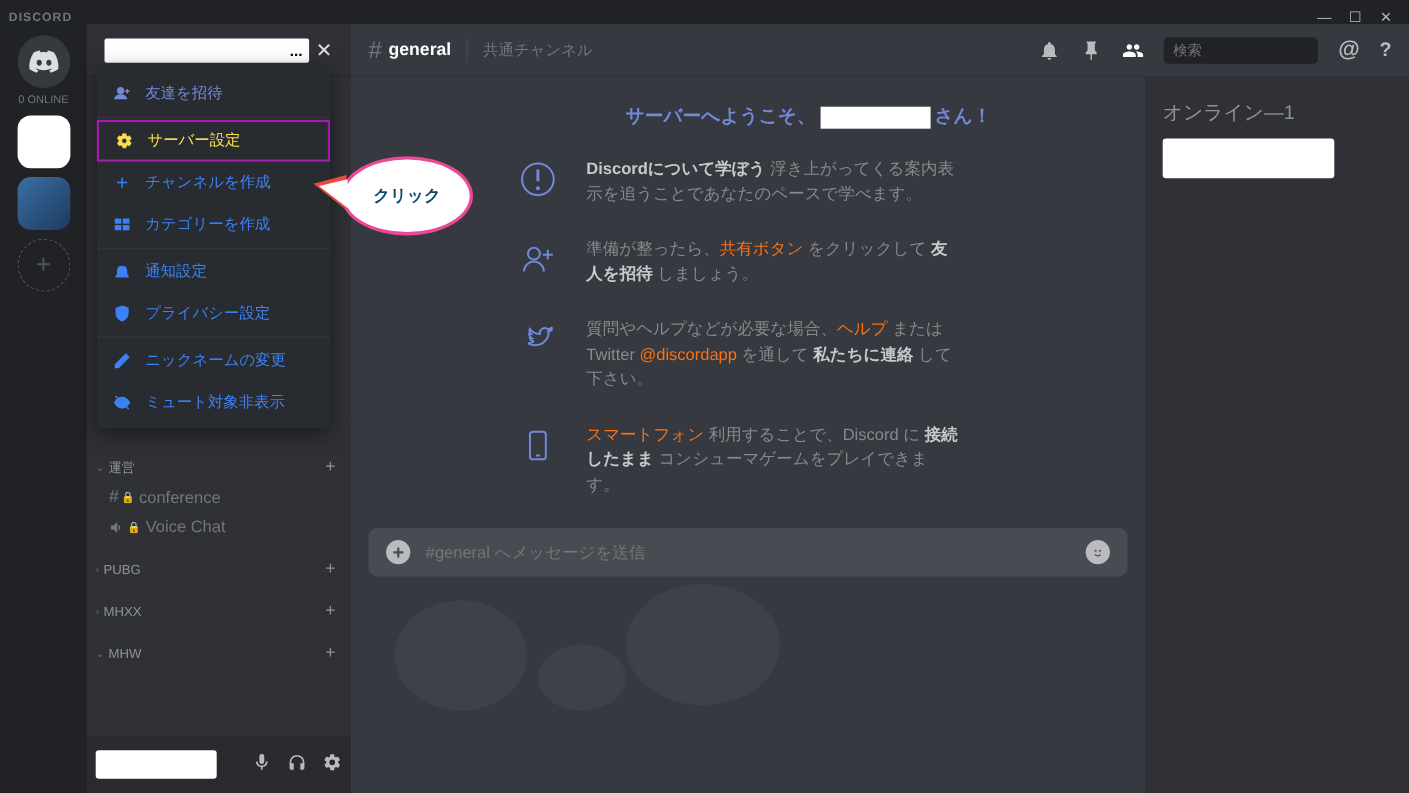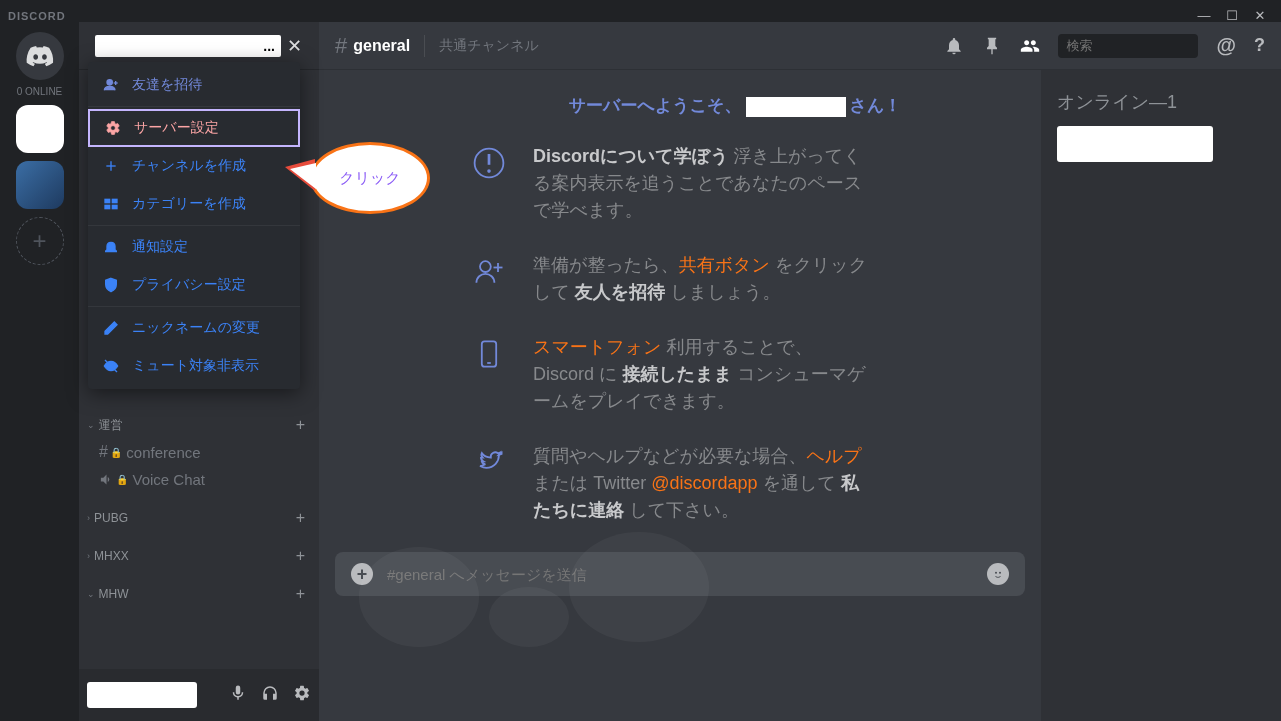--- a/index.html
+++ b/index.html
@@ -22,27 +22,27 @@
 
 .sidebar { width: 240px; background: #2f3136; display: flex; flex-direction: column; position: relative; }
 .server-header { height: 48px; padding: 0 16px; display: flex; align-items: center; border-bottom: 1px solid rgba(0,0,0,0.2); cursor: pointer; position: relative; }
 .server-name-box { background: #fff; width: 186px; height: 22px; border-radius: 2px; display: flex; align-items: center; justify-content: flex-end; padding-right: 6px; }
 .server-name-dots { color: #000; font-size: 14px; font-weight: 700; }
 .server-close { color: #dcddde; margin-left: 6px; font-size: 18px; }
 
 .dropdown-menu { position: absolute; top: 62px; left: 88px; width: 212px; background: #282b30; border-radius: 4px; box-shadow: 0 4px 20px rgba(0,0,0,0.5); z-index: 100; padding: 4px 0; }
 .menu-item { height: 38px; display: flex; align-items: center; padding: 0 14px; cursor: pointer; color: #3b82f6; font-size: 14px; }
 .menu-item.invite { color: #7289da; }
-.menu-item.highlighted { border: 2px solid #c4b5fd; color: #fca5a5; }
+.menu-item.highlighted { border: 2px solid #a21caf; color: #fde047; }
 .menu-icon { width: 18px; height: 18px; margin-right: 12px; display: flex; align-items: center; justify-content: center; flex-shrink: 0; }
 .menu-icon svg { width: 16px; height: 16px; fill: currentColor; stroke: currentColor; }
 .menu-divider { height: 1px; background: rgba(255,255,255,0.06); margin: 2px 0; }
 
 .callout { position: absolute; top: 142px; left: 310px; z-index: 101; }
-.callout-bubble { background: #fff; border: 3px solid #f97316; border-radius: 50%; width: 120px; height: 72px; display: flex; align-items: center; justify-content: center; color: #8b5cf6; font-size: 15px; font-weight: 400; position: relative; }
+.callout-bubble { background: #fff; border: 3px solid #ec4899; border-radius: 50%; width: 120px; height: 72px; display: flex; align-items: center; justify-content: center; color: #0c4a6e; font-size: 15px; font-weight: 700; position: relative; }
 .callout-tail { position: absolute; left: -28px; top: 14px; width: 0; height: 0; border-right: 30px solid #e74c3c; border-top: 8px solid transparent; border-bottom: 24px solid transparent; }
 .callout-tail::after { content: ''; position: absolute; left: 5px; top: -4px; width: 0; height: 0; border-right: 26px solid #fff; border-top: 6px solid transparent; border-bottom: 20px solid transparent; }
 
 .channels { flex: 1; overflow: hidden; padding-top: 330px; }
 .category { padding: 16px 8px 4px 8px; display: flex; align-items: center; cursor: pointer; }
 .category-arrow { font-size: 9px; color: #72767d; margin-right: 4px; }
 .category-name { color: #8e9297; font-size: 12px; flex: 1; }
 .category-add { color: #8e9297; font-size: 16px; cursor: pointer; margin-right: 6px; }
 .channel { padding: 5px 8px 5px 20px; display: flex; align-items: center; cursor: pointer; color: #72767d; font-size: 15px; }
 .channel-icon { margin-right: 6px; font-size: 16px; display: flex; align-items: center; }
@@ -72,21 +72,21 @@
 
 .chat-body { flex: 1; display: flex; }
 .chat-content { flex: 1; display: flex; flex-direction: column; position: relative; }
 .welcome { padding: 24px 40px 0 150px; }
 .welcome-title { text-align: center; color: #7289da; font-size: 17px; font-weight: 600; margin-bottom: 26px; }
 .welcome-title .redacted { display: inline-block; width: 100px; height: 20px; background: #fff; vertical-align: middle; margin: 0 4px; }
 .welcome-title .excl { color: #7289da; }
 .welcome-item { display: flex; gap: 24px; margin-bottom: 28px; align-items: flex-start; }
 .welcome-icon { width: 40px; height: 40px; display: flex; align-items: center; justify-content: center; flex-shrink: 0; }
 .welcome-icon svg { width: 36px; height: 36px; stroke: #7289da; fill: none; stroke-width: 2; }
-.welcome-text { color: #87898c; font-size: 18px; line-height: 1.5; max-width: 340px; }
+.welcome-text { color: #87898c; font-size: 15px; line-height: 1.5; max-width: 340px; }
 .welcome-text .bold { color: #c8c9cb; font-weight: 600; }
 .welcome-text .link { color: #f97316; }
 
 .wumpus-bg { position: absolute; bottom: 60px; left: 20px; opacity: 0.04; }
 .wumpus-bg svg { width: 380px; height: 180px; fill: #fff; }
 
 .message-input-wrap { padding: 0 16px 22px; }
 .message-input { background: #484c52; border-radius: 8px; height: 44px; display: flex; align-items: center; padding: 0 16px; }
 .message-input .plus { width: 22px; height: 22px; border-radius: 50%; background: #b9bbbe; display: flex; align-items: center; justify-content: center; color: #484c52; font-size: 18px; font-weight: 700; margin-right: 14px; cursor: pointer; }
 .message-input input { flex: 1; background: none; border: none; outline: none; color: #dcddde; font-size: 15px; }
@@ -232,33 +232,33 @@
                   <path d="M6 32c0-6 5-10 10-10s10 4 10 10"></path>
                   <line x1="30" y1="10" x2="30" y2="20"></line>
                   <line x1="25" y1="15" x2="35" y2="15"></line>
                 </svg>
               </div>
             <div class="welcome-text"><span>準備が整ったら、</span><span class="link">共有ボタン</span><span> をクリックして </span><span class="bold">友人を招待</span><span> しましょう。</span></div>
           </div>
           <div class="welcome-item">
             <div class="welcome-icon">
                 <svg viewBox="0 0 40 40">
-                  <rect x="12" y="6" width="16" height="28" rx="3"></rect>
-                  <line x1="18" y1="30" x2="22" y2="30"></line>
-                </svg>
-              </div>
-            <div class="welcome-text"><span class="link">スマートフォン</span><span> 利用することで、Discord に </span><span class="bold">接続したまま</span><span> コンシューマゲームをプレイできます。</span></div>
+                  <path d="M34 10c-1 .5-2 .8-3 1 1-1 2-2 2-3-1 .6-2 1-3 1.2A5 5 0 0 0 22 14c-4 0-8-2-10-5-1 2 0 4 1 5-1 0-2-.3-2-.6 0 2 1 4 3 5-1 .2-1 0-2 0 .5 2 2 3 4 3-2 1-4 2-6 2 2 1 5 2 7 2 9 0 14-7 14-14 1-.7 2-1.5 3-2.4z"></path>
+                </svg>
+              </div>
+            <div class="welcome-text"><span>質問やヘルプなどが必要な場合、</span><span class="link">ヘルプ</span><span> または Twitter </span><span class="link">@discordapp</span><span> を通して </span><span class="bold">私たちに連絡</span><span> して下さい。</span></div>
           </div>
           <div class="welcome-item">
             <div class="welcome-icon">
                 <svg viewBox="0 0 40 40">
-                  <path d="M34 10c-1 .5-2 .8-3 1 1-1 2-2 2-3-1 .6-2 1-3 1.2A5 5 0 0 0 22 14c-4 0-8-2-10-5-1 2 0 4 1 5-1 0-2-.3-2-.6 0 2 1 4 3 5-1 .2-1 0-2 0 .5 2 2 3 4 3-2 1-4 2-6 2 2 1 5 2 7 2 9 0 14-7 14-14 1-.7 2-1.5 3-2.4z"></path>
-                </svg>
-              </div>
-            <div class="welcome-text"><span>質問やヘルプなどが必要な場合、</span><span class="link">ヘルプ</span><span> または Twitter </span><span class="link">@discordapp</span><span> を通して </span><span class="bold">私たちに連絡</span><span> して下さい。</span></div>
+                  <rect x="12" y="6" width="16" height="28" rx="3"></rect>
+                  <line x1="18" y1="30" x2="22" y2="30"></line>
+                </svg>
+              </div>
+            <div class="welcome-text"><span class="link">スマートフォン</span><span> 利用することで、Discord に </span><span class="bold">接続したまま</span><span> コンシューマゲームをプレイできます。</span></div>
           </div>
         </div>
 
         <div class="wumpus-bg">
           <svg viewBox="0 0 380 180">
               <ellipse cx="80" cy="120" rx="60" ry="50"></ellipse>
               <ellipse cx="190" cy="140" rx="40" ry="30"></ellipse>
               <ellipse cx="300" cy="110" rx="70" ry="55"></ellipse>
             </svg>
         </div>

